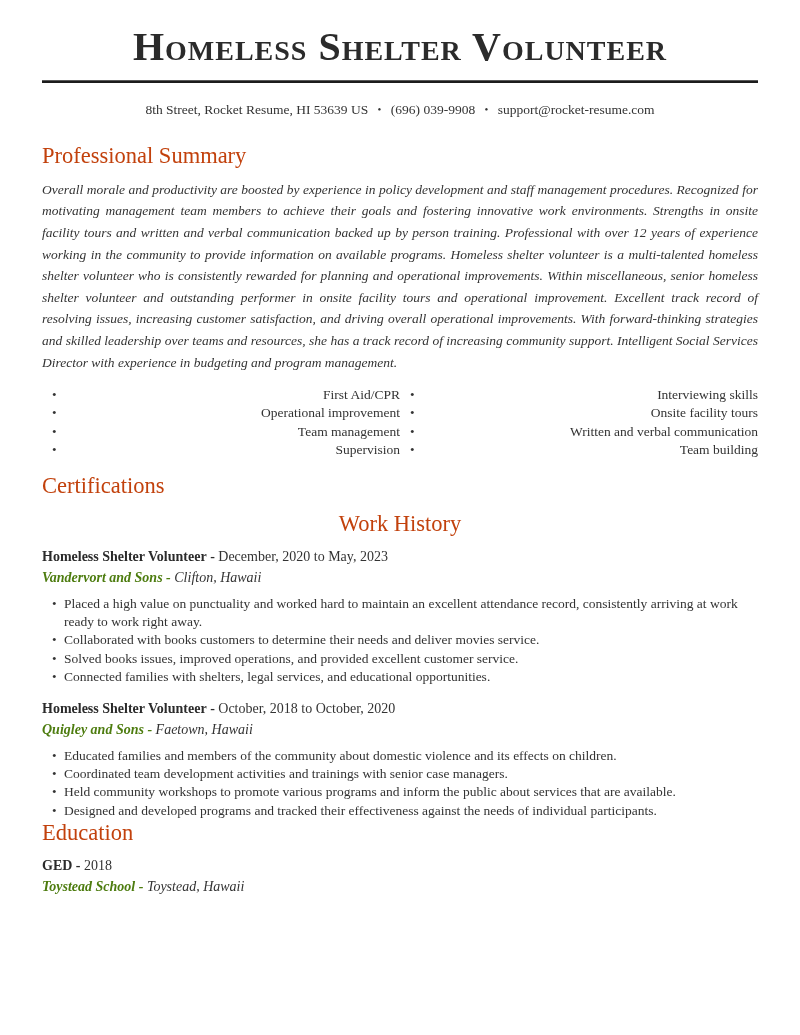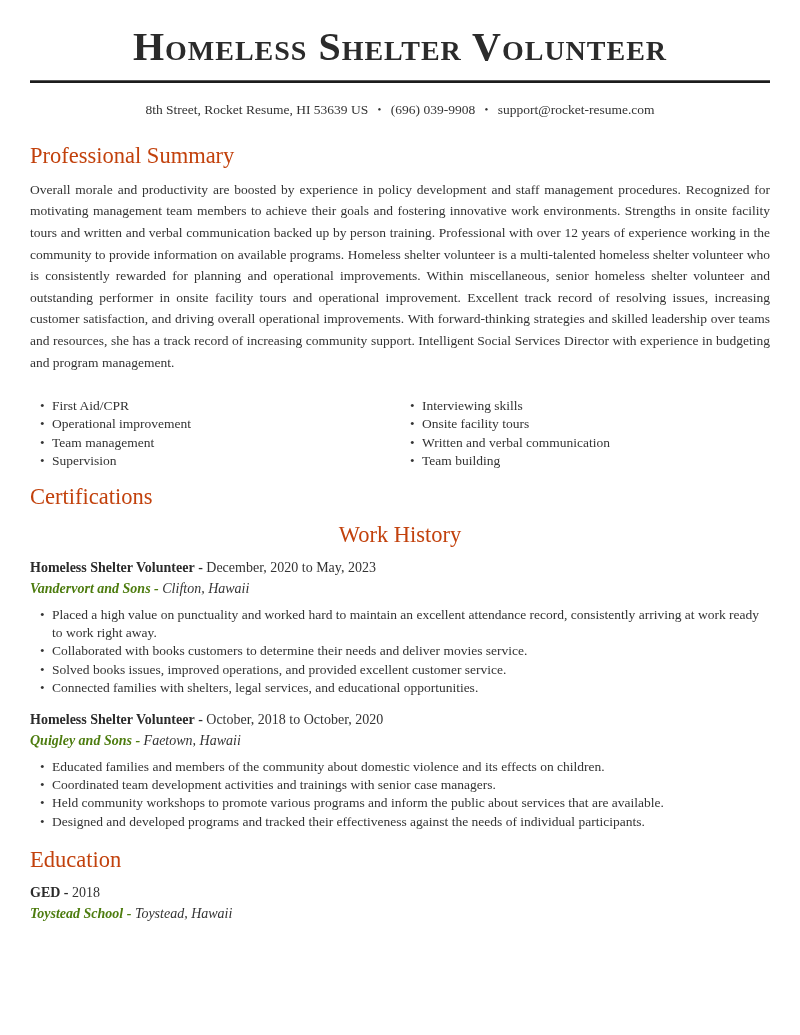--- a/index.html
+++ b/index.html
@@ -1,21 +1,21 @@
 <!DOCTYPE html>
 <html><head>
 <meta charset="utf-8">
 <style>
   * { box-sizing: border-box; }
   html, body { margin: 0; padding: 0; background: #ffffff; }
   .page {
     width: 800px;
     height: 1035px;
     margin: 0 auto;
-    padding: 26px 30px 0;
+    padding: 26px 42px 0;
     background: #ffffff;
     font-family: "Liberation Serif", "DejaVu Serif", serif;
     color: #333333;
     overflow: hidden;
   }
   h1.resume-title {
     margin: 0;
     font-size: 40px;
     line-height: 1.05;
     font-weight: bold;
@@ -47,37 +47,38 @@
     font-size: 22.5px;
     font-weight: normal;
     line-height: 1.15;
     color: #c2410c;
     margin: 0;
   }
   h2.mt-summary { margin-top: 25px; }
   h2.mt-skills  { margin-top: 11px; }
   h2.mt-certs   { margin-top: 14px; }
   h2.mt-work    { margin-top: 12px; text-align: center; }
-  h2.mt-edu     { margin-top: 16px; }
+  h2.mt-edu     { margin-top: 0; }
   p.summary-text {
     margin: 10px 0 0;
     font-size: 13.5px;
     line-height: 1.6;
     text-align: justify;
+    font-style: italic;
   }
   .skills-columns { display: flex; margin-top: 4px; }
   .skills-columns ul { width: 50%; }
   ul.dotlist {
     margin: 0;
     padding-left: 22px;
     list-style: none;
     font-size: 13.5px;
     line-height: 1.35;
   }
-  ul.dotlist.gap-top { margin-top: 20px; }
+  ul.dotlist.gap-top { margin-top: 9px; text-align: right; }
   ul.dotlist li { position: relative; margin: 0; }
   ul.dotlist li::before {
     content: "\2022";
     position: absolute;
     left: -12px;
     top: 0;
     font-size: 13px;
     color: #333333;
   }
   .job { margin-top: 12px; }

